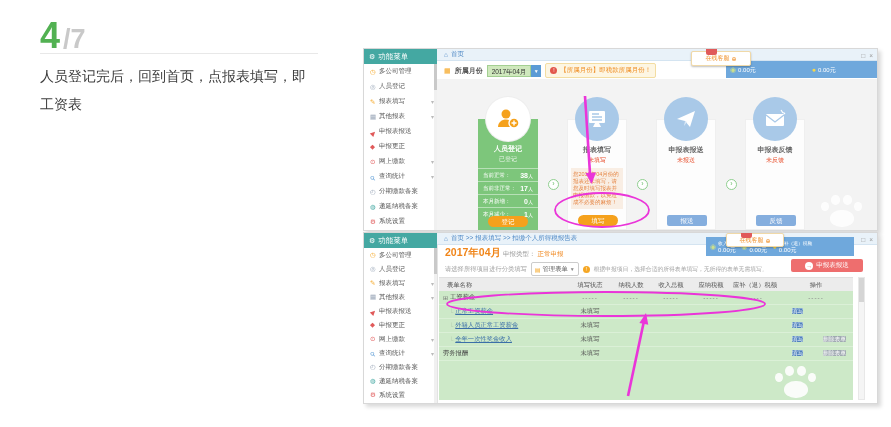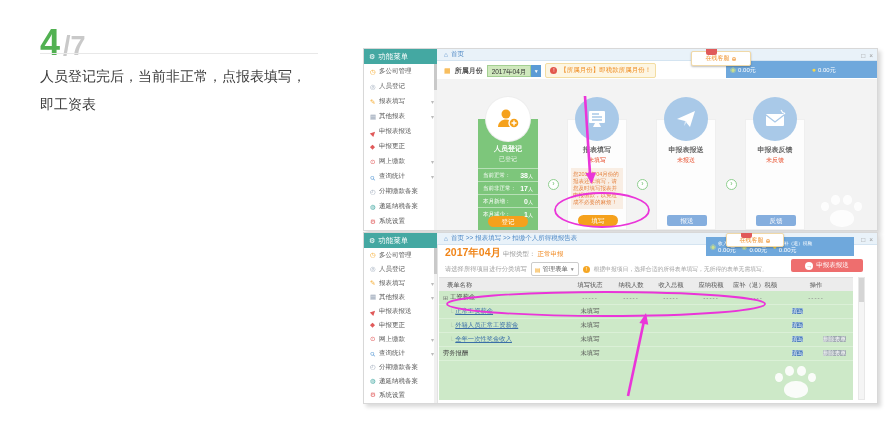--- a/index.html
+++ b/index.html
@@ -1,19 +1,19 @@
 <!DOCTYPE html>
 <html><head>
 <meta charset="utf-8">
 <style>
   html,body{margin:0;padding:0;}
   body{width:891px;height:427px;background:#fff;position:relative;overflow:hidden;
        font-family:"Liberation Sans","DejaVu Sans",sans-serif;color:#333;}
   
-  .step{position:absolute;left:40px;top:22px;}
+  .step{position:absolute;left:40px;top:15px;}
   .n4{font-size:36px;font-weight:bold;color:#52b152;}
   .n7{font-size:27px;font-weight:bold;color:#c9c9c9;margin-left:3px;}
   .rule{position:absolute;left:40px;top:53px;width:278px;height:1px;background:#e8e8e8;}
   .desc{position:absolute;left:40px;top:62px;width:276px;font-size:14px;color:#3d3d3d;line-height:28px;margin:0;}
   
   .shot{position:absolute;left:363px;width:513px;background:#fff;border:1px solid #d8d8d8;
         box-shadow:3px 3px 4px rgba(0,0,0,.15);}
   #shot1{top:48px;height:181px;}
   #shot2{top:232px;height:170px;}
   
@@ -136,21 +136,21 @@
   
   .cicon{width:26px;height:26px;}
 </style>
 </head>
 <body>
 
 <div class="step">
   <span class="n4">4</span><span class="n7">/7</span>
 </div>
 <div class="rule"></div>
-<p class="desc">人员登记完后，当前非正常，点报表填写，即工资表</p>
+<p class="desc">人员登记完后，回到首页，点报表填写，即工资表</p>
 
 <div class="shot" id="shot1">
   <aside class="side">
     <div class="side-head">
       <span class="gear">⚙</span>
       <span>功能菜单</span>
     </div>
     <div class="side-items" id="side1">
   <div class="side-item">
     <span class="si-icon" style="color: rgb(245, 166, 35);">◷</span>

